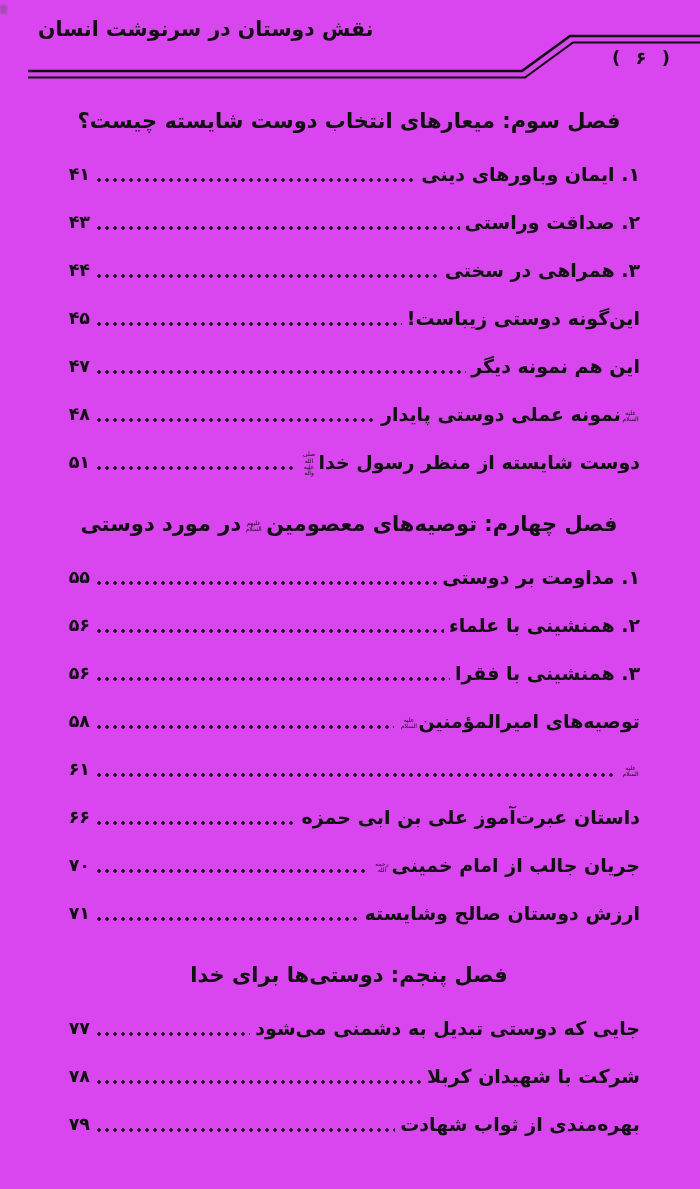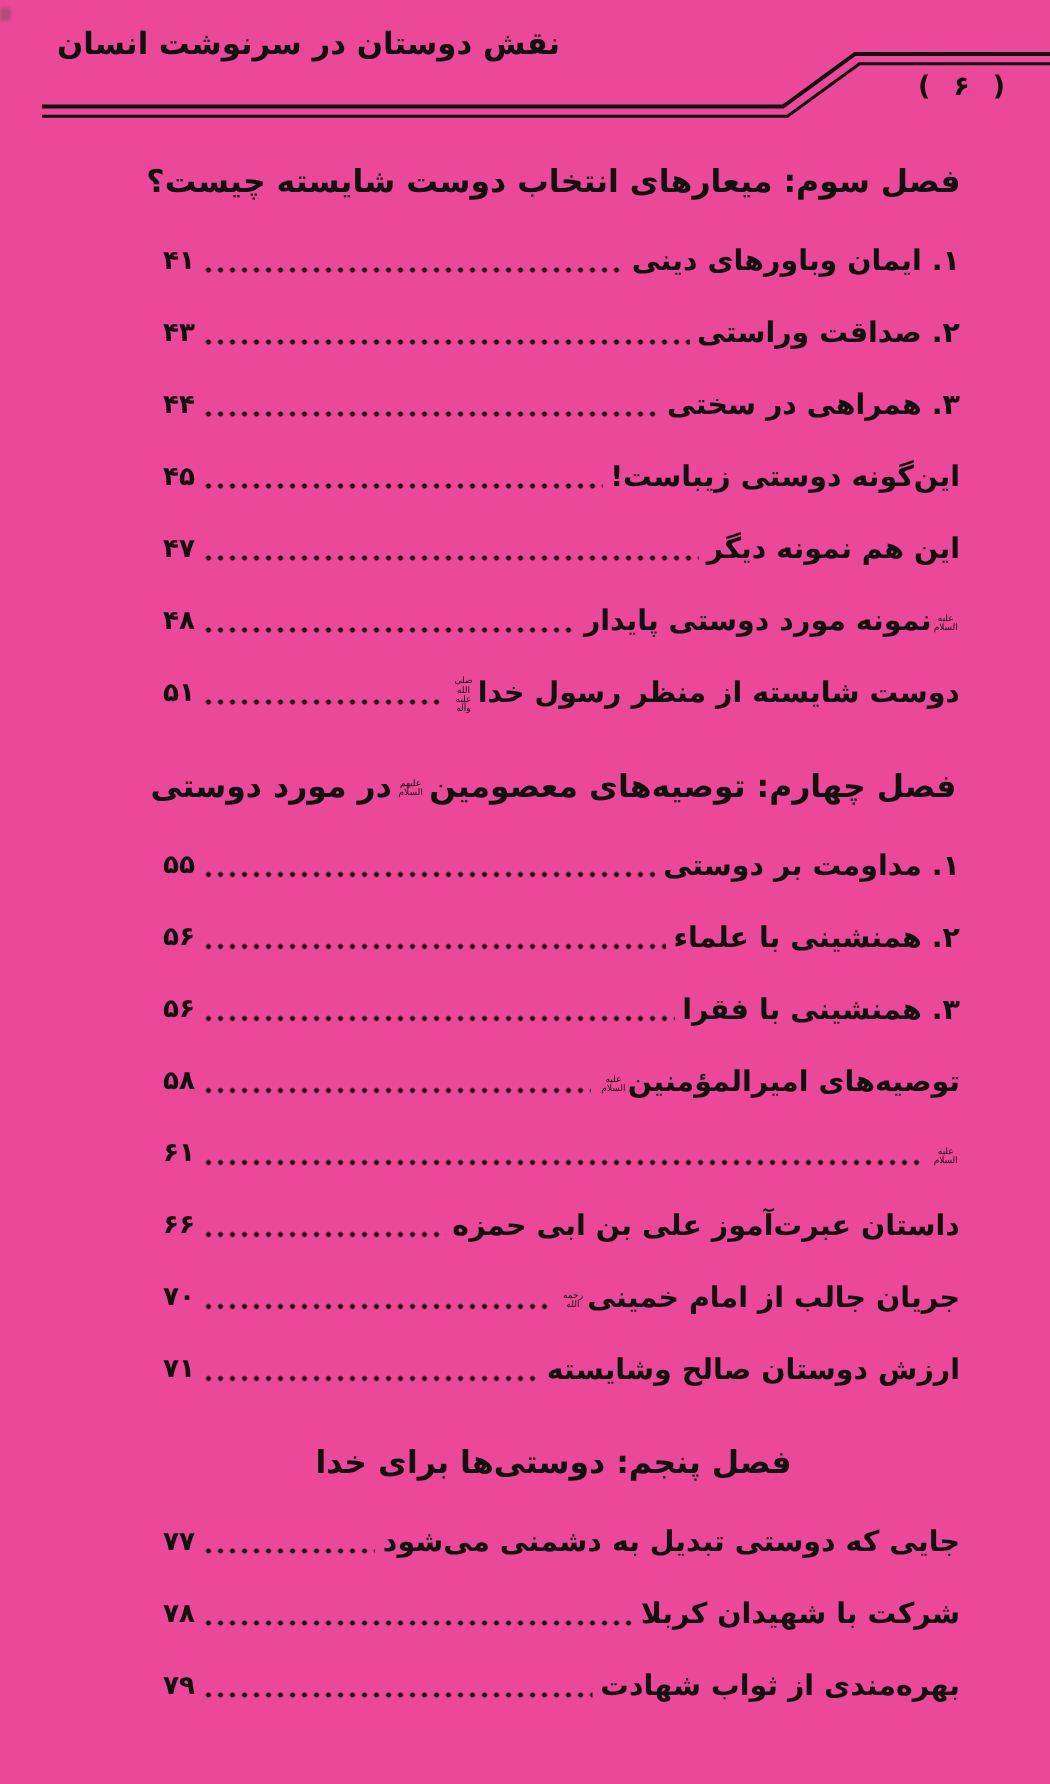--- a/index.html
+++ b/index.html
@@ -1,19 +1,19 @@
 <!DOCTYPE html>
 <html lang="fa" dir="rtl"><head>
 <meta charset="utf-8">
 <style>
   html,body{margin:0;padding:0;background:#ffffff;}
   .page{
     position:relative;
     width:700px;height:1189px;
-    background:#ec4899;
+    background:#d946ef;
     color:#111;
     font-family:"DejaVu Sans", sans-serif;
     direction:rtl;
     overflow:hidden;
   }
   .artifact{
     position:absolute;left:0;top:5px;width:7px;height:9px;
     background:#555;opacity:.4;border-radius:2px;filter:blur(1px);
   }
   .book-title{
@@ -21,21 +21,21 @@
     font-size:20.5px;font-weight:bold;
     direction:rtl;white-space:nowrap;
   }
   .header-rule{position:absolute;left:0;top:0;}
   .page-number{
     position:absolute;right:30px;top:47px;
     font-size:18px;font-weight:bold;
     direction:ltr;word-spacing:9px;white-space:nowrap;
   }
   .content{
-    position:absolute;top:92px;right:60px;left:58px;margin-left:40px;
+    position:absolute;top:92px;right:60px;left:58px;
   }
   .section{margin-bottom:9px;}
   .chapter-heading{
     height:58px;
     display:flex;align-items:center;justify-content:center;
     font-size:21px;font-weight:bold;
     gap:3px;white-space:nowrap;
   }
   .toc-row{
     height:48px;
@@ -115,21 +115,21 @@
         <span class="leader"></span>
         <span class="pg">۴۵</span>
       </div>
       <div class="toc-row">
         <span class="toc-title">این هم نمونه دیگر</span>
         <span class="leader"></span>
         <span class="pg">۴۷</span>
       </div>
       <div class="toc-row">
         <span class="hon">علیه السلام</span>
-        <span class="toc-title">نمونه مورد دوستی پایدار</span>
+        <span class="toc-title">نمونه عملی دوستی پایدار</span>
         <span class="leader"></span>
         <span class="pg">۴۸</span>
       </div>
       <div class="toc-row">
         <span class="toc-title">دوست شایسته از منظر رسول خدا</span>
         <span class="hon">صلی الله علیه وآله</span>
         <span class="leader"></span>
         <span class="pg">۵۱</span>
       </div>
     </div>

